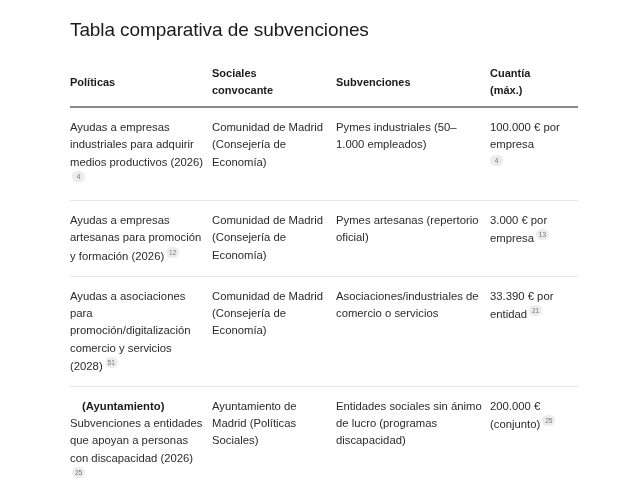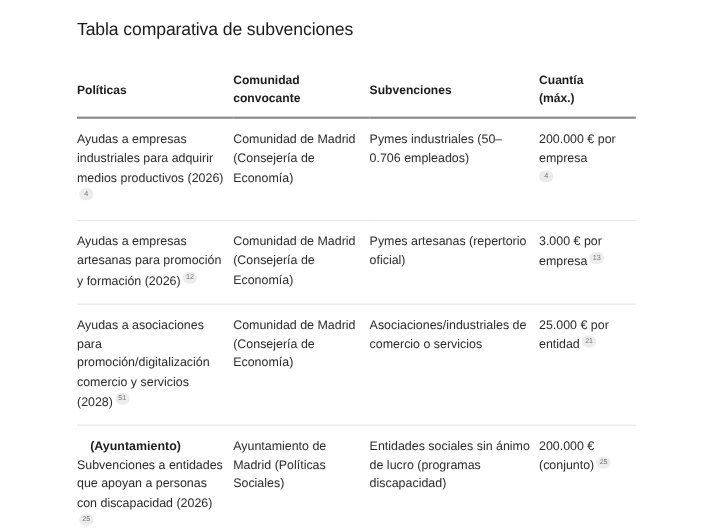--- a/index.html
+++ b/index.html
@@ -12,21 +12,21 @@
     }
     body {
       font-family: "Liberation Sans", "DejaVu Sans", sans-serif;
       color: #242424;
       position: relative;
     }
     .title {
       position: absolute;
       left: 70px;
       top: 19px;
-      font-size: 16px;
+      font-size: 19px;
       font-weight: normal;
       color: #1b1b1b;
       margin: 0;
       letter-spacing: -0.1px;
     }
     table.grid {
       position: absolute;
       left: 70px;
       top: 64px;
       width: 508px;
@@ -92,21 +92,21 @@
       <col class="c2">
       <col class="c3">
       <col class="c4">
   </colgroup>
   <thead>
     <tr>
       <th>
         <span>Políticas</span>
       </th>
       <th>
-        <span>Comunidad</span><br>
+        <span>Sociales</span><br>
         <span>convocante</span>
       </th>
       <th>
         <span>Subvenciones</span>
       </th>
       <th>
         <span>Cuantía</span><br>
         <span>(máx.)</span>
       </th>
     </tr>
@@ -114,24 +114,24 @@
   <tbody>
 
     <tr>
       <td>
         <span>Ayudas a empresas industriales para adquirir medios productivos (2026)</span><span class="cite">4</span>
       </td>
       <td>
         <span>Comunidad de Madrid (Consejería de Economía)</span>
       </td>
       <td>
-        <span>Pymes industriales (50–0.706 empleados)</span>
+        <span>Pymes industriales (50–1.000 empleados)</span>
       </td>
       <td>
-        <span>200.000 € por empresa</span><span class="cite block">4</span>
+        <span>100.000 € por empresa</span><span class="cite block">4</span>
       </td>
     </tr>
 
     <tr>
       <td>
         <span>Ayudas a empresas artesanas para promoción y formación (2026)</span><span class="cite">12</span>
       </td>
       <td>
         <span>Comunidad de Madrid (Consejería de Economía)</span>
       </td>
@@ -147,21 +147,21 @@
       <td>
         <span>Ayudas a asociaciones para promoción/digitalización comercio y servicios (2028)</span><span class="cite">51</span>
       </td>
       <td>
         <span>Comunidad de Madrid (Consejería de Economía)</span>
       </td>
       <td>
         <span>Asociaciones/industriales de comercio o servicios</span>
       </td>
       <td>
-        <span>25.000 € por entidad</span><span class="cite">21</span>
+        <span>33.390 € por entidad</span><span class="cite">21</span>
       </td>
     </tr>
 
     <tr class="last">
       <td>
         <span class="bold">(Ayuntamiento)</span><br>
         <span>Subvenciones a entidades que apoyan a personas con discapacidad (2026)</span><span class="cite">25</span>
       </td>
       <td>
         <span>Ayuntamiento de Madrid (Políticas Sociales)</span>

